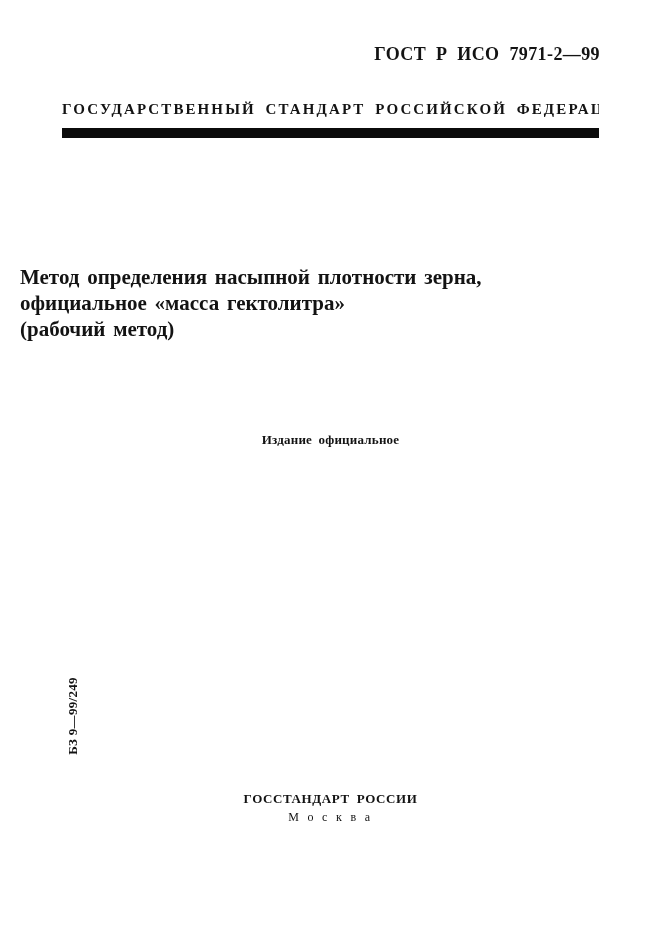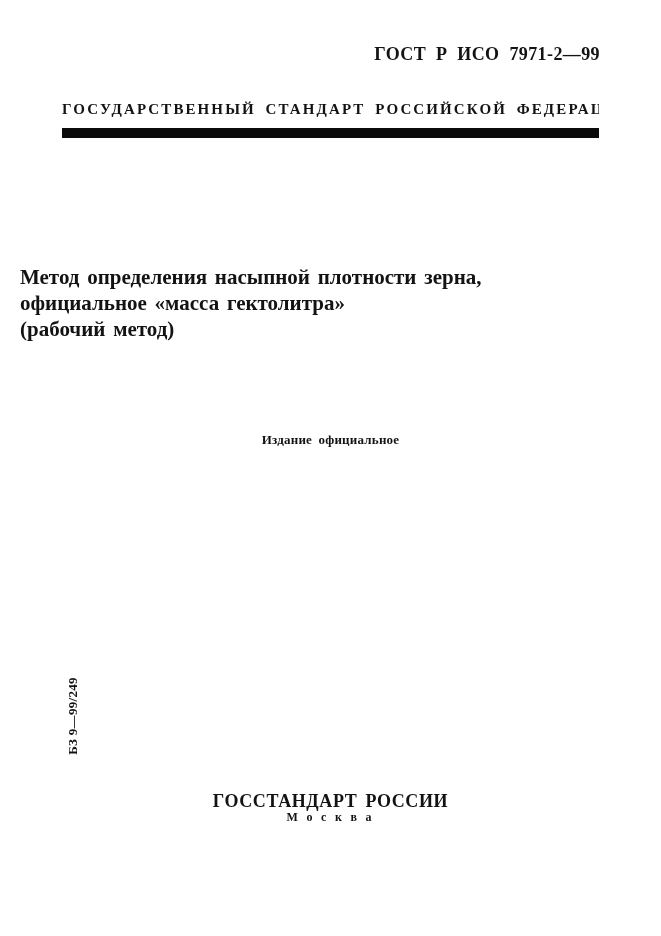--- a/index.html
+++ b/index.html
@@ -91,33 +91,33 @@
     font-weight: bold;
     letter-spacing: 0.3px;
     white-space: nowrap;
   }
   .publisher {
     position: absolute;
     top: 791px;
     left: 0;
     width: 661px;
     text-align: center;
-    font-size: 18px;
+    font-size: 13px;
     font-weight: bold;
     letter-spacing: 0.6px;
     word-spacing: 3px;
   }
   .city {
     position: absolute;
     top: 810px;
     left: 0;
     width: 661px;
     text-align: center;
     font-size: 12px;
-    font-weight: bold;
+    font-weight: normal;
     letter-spacing: 2.8px;
   }
 </style>
 </head>
 <body>
 
 <div class="page">
 
   <div class="doc-number">ГОСТ Р ИСО 7971-2—99</div>
 

